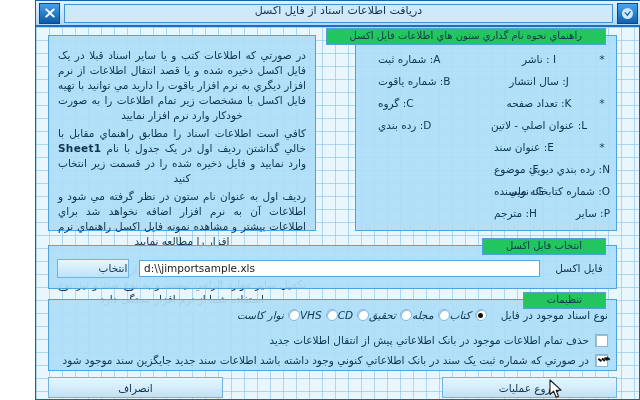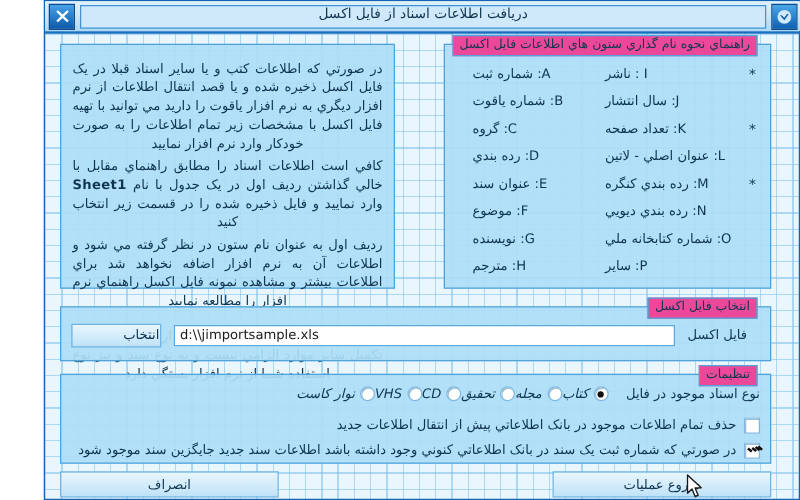--- a/index.html
+++ b/index.html
@@ -92,23 +92,23 @@
   .groupbox {
     position: absolute;
     border: 1px solid #4ea3dc;
     background: rgba(172,221,247,0.92);
     box-sizing: border-box;
   }
   .gb-label {
     position: absolute;
     top: -8px;
     right: 10px;
-    background: #ec4899;
+    background: #22c55e;
     border: 1px solid #4ea3dc;
-    padding: 0px 5px;
+    padding: 0px 23px;
     font-size: 10px;
     color: #11364f;
     line-height: 14px;
     height: 15px;
     white-space: nowrap;
   }
 
   
   #guide-group {
     right: 22px;
@@ -130,21 +130,21 @@
     text-align: center;
     font-size: 11px;
     color: #123d5c;
   }
   .map-cell-right {
     text-align: left;
     padding-left: 16px;
     white-space: nowrap;
   }
   .map-cell-left {
-    text-align: left;
+    text-align: center;
     padding-left: 6px;
     white-space: nowrap;
   }
 
   
   #info-group {
     left: 12px;
     top: 34px;
     width: 268px;
     height: 196px;
@@ -178,21 +178,21 @@
     align-items: center;
     gap: 10px;
     flex-direction: row;
   }
   .field-label {
     font-size: 10.5px;
     color: #0e3450;
     white-space: nowrap;
     flex: 0 0 auto;
     width: 58px;
-    text-align: left;
+    text-align: center;
   }
   .textbox {
     flex: 1 1 auto;
     height: 17px;
     background: #ffffff;
     border: 1px solid #5aa8dd;
     font-size: 10.5px;
     color: #1b1b1b;
     direction: ltr;
     text-align: left;
@@ -362,21 +362,20 @@
 
         <div class="star">*</div>
         <div class="map-cell-left">K: تعداد صفحه</div>
         <div class="map-cell-right">C: گروه</div>
 
         <div class="star"></div>
         <div class="map-cell-left">L: عنوان اصلي - لاتين</div>
         <div class="map-cell-right">D: رده بندي</div>
 
         <div class="star">*</div>
-        <div class="map-cell-left">M: رده بندي کنگره</div>
         <div class="map-cell-right">E: عنوان سند</div>
 
         <div class="star"></div>
         <div class="map-cell-left">N: رده بندي ديويي</div>
         <div class="map-cell-right">F: موضوع</div>
 
         <div class="star"></div>
         <div class="map-cell-left">O: شماره کتابخانه ملي</div>
         <div class="map-cell-right">G: نويسنده</div>
 

